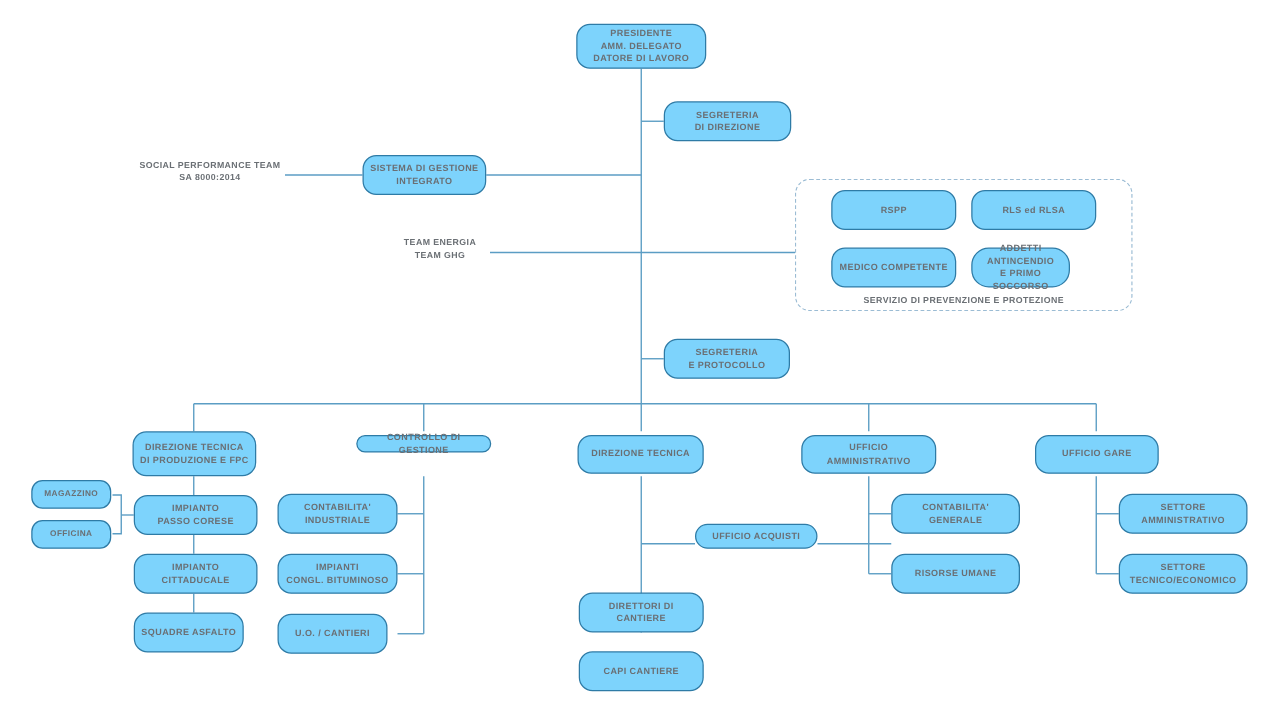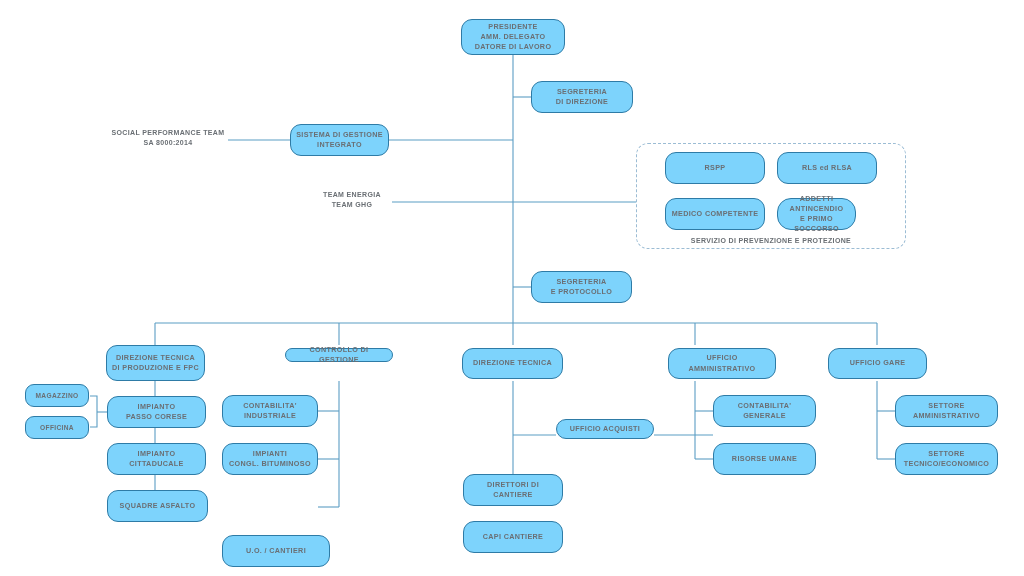--- a/index.html
+++ b/index.html
@@ -177,21 +177,21 @@
   </div>
 
   <div class="node" style="left:285px; top:348px; width:108px; height:14px;">
     <span>CONTROLLO DI GESTIONE</span>
   </div>
 
   <div class="node" style="left:462px; top:348px; width:101px; height:31px;">
     <span>DIREZIONE TECNICA</span>
   </div>
 
-  <div class="node" style="left:668px; top:348px; width:108px; height:31px;">
+  <div class="node" style="left:641px; top:348px; width:108px; height:31px;">
     <span>UFFICIO AMMINISTRATIVO</span>
   </div>
 
   <div class="node" style="left:828px; top:348px; width:99px; height:31px;">
     <span>UFFICIO GARE</span>
   </div>
 
   <div class="node small" style="left:25px; top:384px; width:64px; height:23px;">
     <span>MAGAZZINO</span>
   </div>
@@ -203,35 +203,35 @@
   <div class="node" style="left:107px; top:396px; width:99px; height:32px;">
     <span>IMPIANTO
 PASSO CORESE</span>
   </div>
 
   <div class="node" style="left:107px; top:443px; width:99px; height:32px;">
     <span>IMPIANTO
 CITTADUCALE</span>
   </div>
 
-  <div class="node" style="left:107px; top:490px; width:101px; height:32px;">
+  <div class="node" style="left:107px; top:490px; width:88px; height:32px;">
     <span>SQUADRE ASFALTO</span>
   </div>
 
   <div class="node" style="left:222px; top:395px; width:96px; height:32px;">
     <span>CONTABILITA'
 INDUSTRIALE</span>
   </div>
 
   <div class="node" style="left:222px; top:443px; width:96px; height:32px;">
     <span>IMPIANTI
 CONGL. BITUMINOSO</span>
   </div>
 
-  <div class="node" style="left:222px; top:491px; width:108px; height:32px;margin-top:44px;">
+  <div class="node" style="left:222px; top:491px; width:88px; height:32px;">
     <span>U.O. / CANTIERI</span>
   </div>
 
   <div class="node" style="left:556px; top:419px; width:98px; height:20px;">
     <span>UFFICIO ACQUISTI</span>
   </div>
 
   <div class="node" style="left:463px; top:474px; width:100px; height:32px;">
     <span>DIRETTORI DI CANTIERE</span>
   </div>

